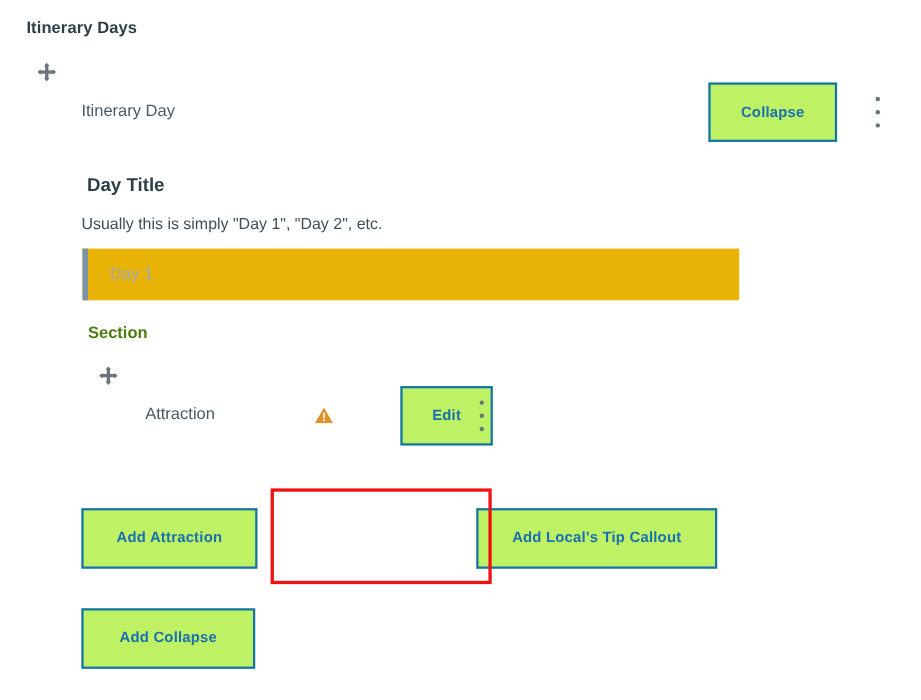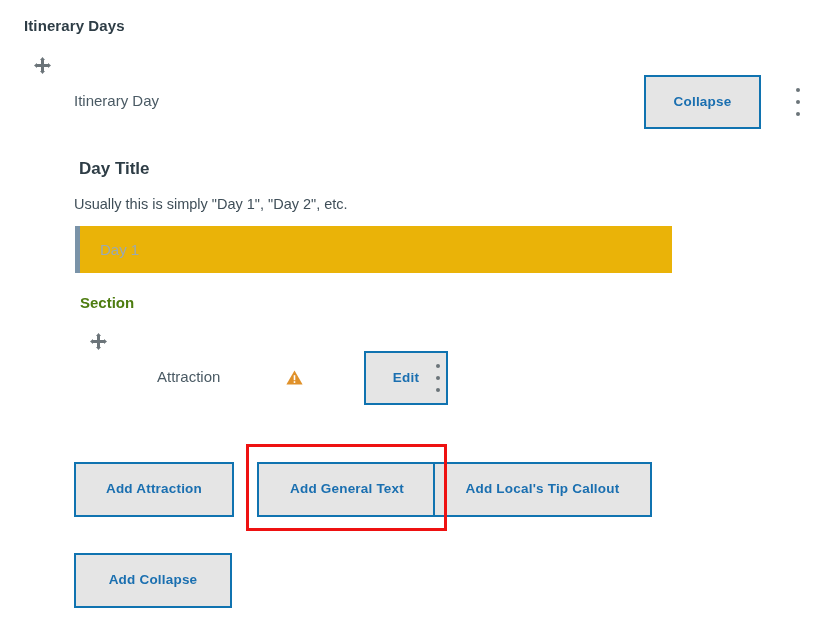--- a/index.html
+++ b/index.html
@@ -70,21 +70,21 @@
     top: 92px;
     font-size: 15px;
     color: #4a5a64;
   }
 
   
   .btn-outline {
     position: absolute;
     box-sizing: border-box;
     border: 2px solid #1073b0;
-    background: #e5e5e5;
+    background: #bef264;
     color: #1a6fb0;
     font-family: "Liberation Sans", sans-serif;
     font-size: 13.5px;
     font-weight: bold;
     letter-spacing: 0.2px;
     display: flex;
     align-items: center;
     justify-content: center;
     text-align: center;
     cursor: pointer;
@@ -206,21 +206,20 @@
     color: #3f4e58;
   }
 
   
   .attr-label {
     position: absolute;
     left: 132px;
     top: 368px;
     font-size: 15px;
     color: #4a5a64;
-    margin-left: 25px;
   }
 
   .warn-icon {
     position: absolute;
     left: 286px;
     top: 370px;
     width: 17px;
     height: 15px;
   }
   .warn-icon svg { display: block; }
@@ -291,21 +290,20 @@
   <button class="btn-outline btn-edit">Edit</button>
 
   <div class="kebab kebab-attr">
     <span></span>
     <span></span>
     <span></span>
   </div>
 
   <button class="btn-outline btn-add-attraction">Add Attraction</button>
 
-  <button class="btn-outline btn-add-general-text">Add General Text</button>
 
   <button class="btn-outline btn-add-tip-callout">Add Local's Tip Callout</button>
 
   <button class="btn-outline btn-add-transport">Add Collapse</button>
 
   <div class="highlight-box"></div>
 
 </div>
 
 </body></html>

